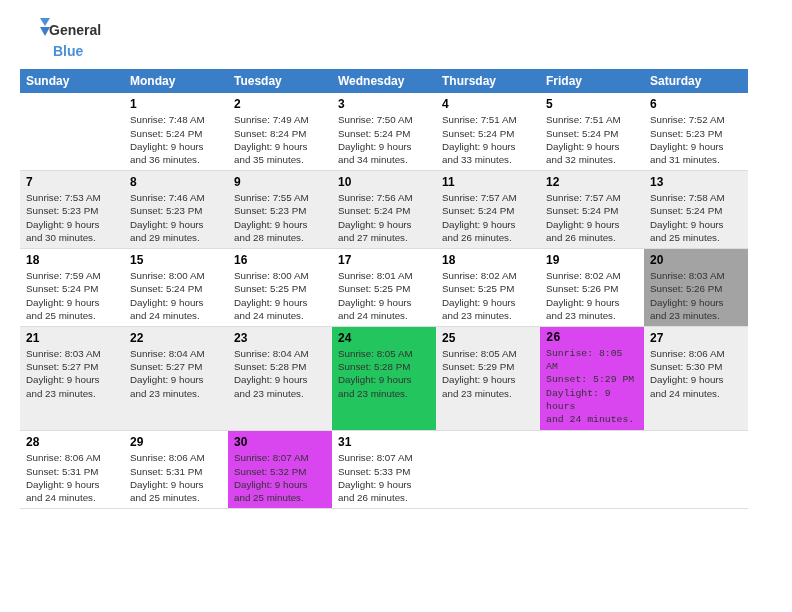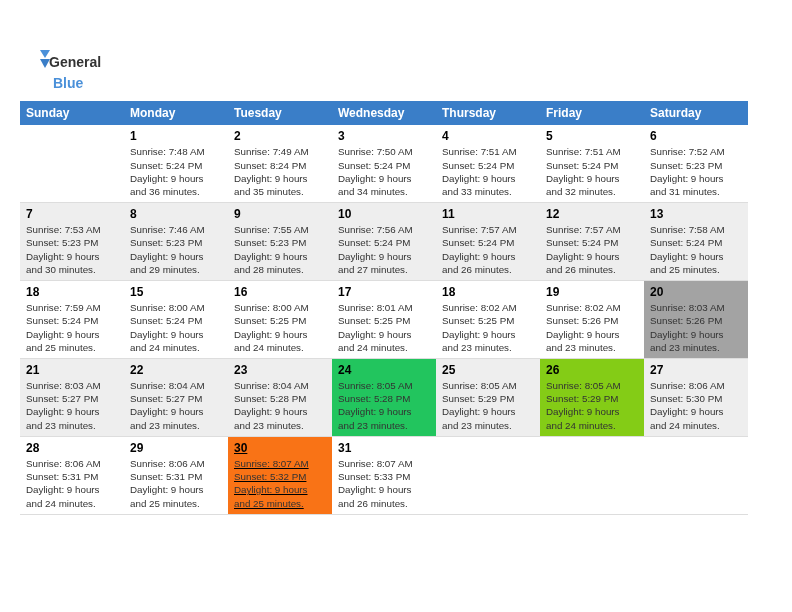--- a/index.html
+++ b/index.html
@@ -6,21 +6,20 @@
     body {
       font-family: Arial, sans-serif;
       background: #fff;
       width: 792px;
       height: 612px;
       overflow: hidden;
     }
     .page {
       width: 776px;
       padding: 18px 28px 10px 20px;
-      margin-top: 32px;
     }
     .header {
       display: flex;
       justify-content: space-between;
       align-items: flex-start;
       margin-bottom: 10px;
     }
     .logo {
       display: flex;
       align-items: center;
@@ -291,21 +290,21 @@
 Daylight: 9 hours
 and 23 minutes.</div>
           </td>
           <td style="background: rgb(238, 238, 238);">
             <span class="day-num">25</span>
             <div class="day-info" style="white-space: pre-line;">Sunrise: 8:05 AM
 Sunset: 5:29 PM
 Daylight: 9 hours
 and 23 minutes.</div>
           </td>
-          <td style="background: #84cc16;">
+          <td style="background: #d946ef; font-family: Liberation Mono, monospace;">
             <span class="day-num">26</span>
             <div class="day-info" style="white-space: pre-line;">Sunrise: 8:05 AM
 Sunset: 5:29 PM
 Daylight: 9 hours
 and 24 minutes.</div>
           </td>
           <td style="background: rgb(238, 238, 238);">
             <span class="day-num">27</span>
             <div class="day-info" style="white-space: pre-line;">Sunrise: 8:06 AM
 Sunset: 5:30 PM
@@ -321,21 +320,21 @@
 Daylight: 9 hours
 and 24 minutes.</div>
           </td>
           <td style="background: rgb(255, 255, 255);">
             <span class="day-num">29</span>
             <div class="day-info" style="white-space: pre-line;">Sunrise: 8:06 AM
 Sunset: 5:31 PM
 Daylight: 9 hours
 and 25 minutes.</div>
           </td>
-          <td style="background: #f97316; text-decoration: underline;">
+          <td style="background: #d946ef;">
             <span class="day-num">30</span>
             <div class="day-info" style="white-space: pre-line;">Sunrise: 8:07 AM
 Sunset: 5:32 PM
 Daylight: 9 hours
 and 25 minutes.</div>
           </td>
           <td style="background: rgb(255, 255, 255);">
             <span class="day-num">31</span>
             <div class="day-info" style="white-space: pre-line;">Sunrise: 8:07 AM
 Sunset: 5:33 PM

